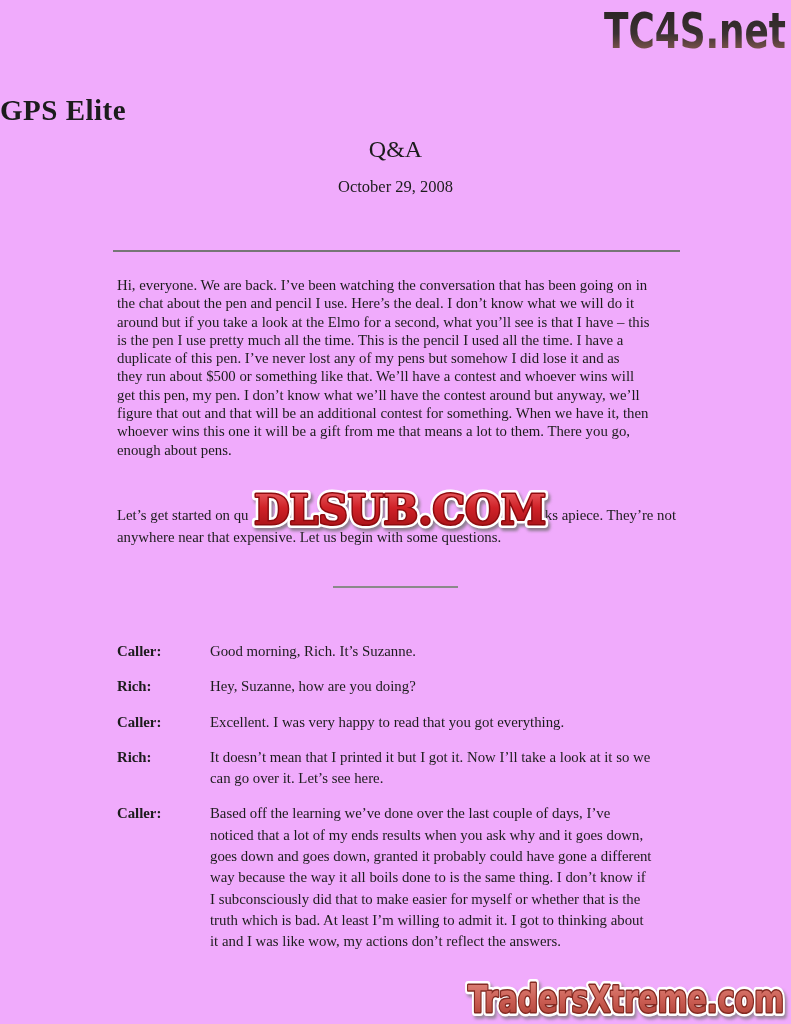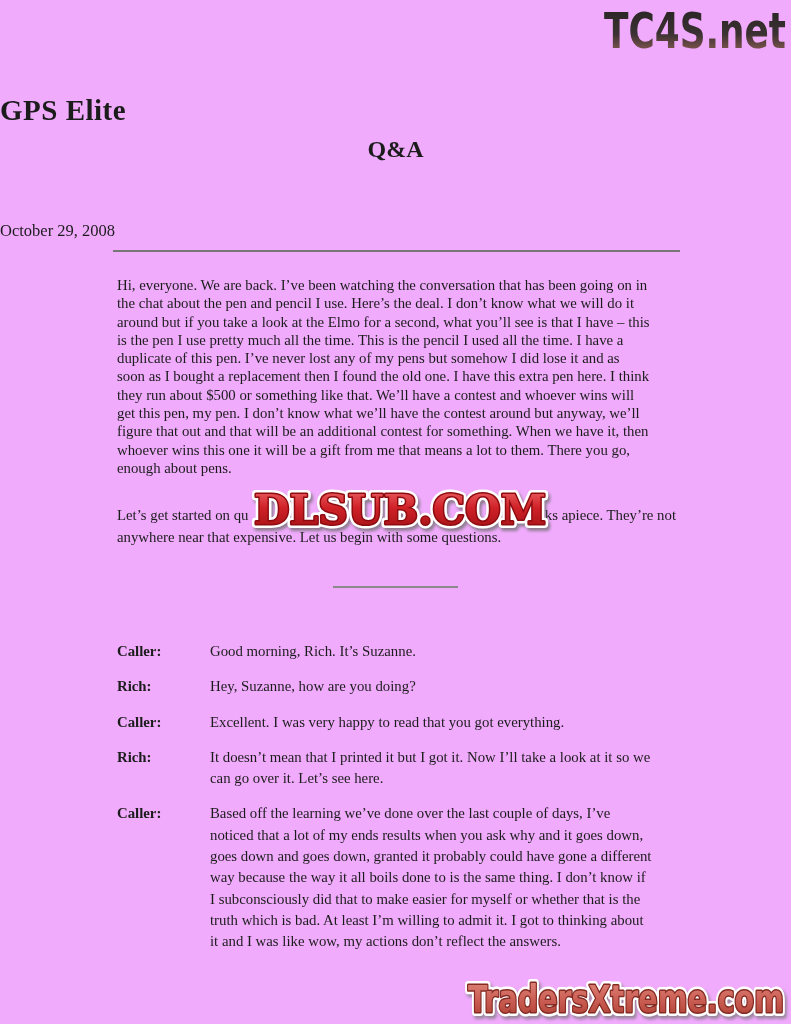--- a/index.html
+++ b/index.html
@@ -11,26 +11,25 @@
   
   .header-logo { position:absolute; top:4px; left:589px; width:202px; height:52px; }
 
   
   .title-main {
     position:absolute; top:94px; left:0; width:100%; 
     font-size:29px; font-weight:bold; letter-spacing:.5px;
   }
   .title-sub {
     position:absolute; top:136px; left:0; width:100%; text-align:center;
-    font-size:24px; font-weight:bold;
+    font-size:24px; font-weight:normal;
   }
   .title-date {
-    position:absolute; top:177px; left:0; width:100%; text-align:left;
+    position:absolute; top:177px; left:0; width:100%; text-align:center;
     font-size:16.5px;
-    margin-top:44px;
   }
 
   .rule-full {
     position:absolute; top:242px; left:113px; width:567px; height:0;
     border:none; border-top:2px solid #767676;
   }
   .rule-short {
     position:absolute; top:578px; left:333px; width:125px; height:0;
     border:none; border-top:2px solid #8a8a8a;
   }
@@ -88,21 +87,20 @@
   <div class="title-date">October 29, 2008</div>
 
   <hr class="rule-full">
 
   <div class="intro" id="intro">
       <div class="tline">Hi, everyone. We are back. I’ve been watching the conversation that has been going on in</div>
       <div class="tline">the chat about the pen and pencil I use. Here’s the deal. I don’t know what we will do it</div>
       <div class="tline">around but if you take a look at the Elmo for a second, what you’ll see is that I have – this</div>
       <div class="tline">is the pen I use pretty much all the time. This is the pencil I used all the time. I have a</div>
       <div class="tline">duplicate of this pen. I’ve never lost any of my pens but somehow I did lose it and as</div>
-      <div class="tline">soon as I bought a replacement then I found the old one. I have this extra pen here. I think</div>
       <div class="tline">they run about $500 or something like that. We’ll have a contest and whoever wins will</div>
       <div class="tline">get this pen, my pen. I don’t know what we’ll have the contest around but anyway, we’ll</div>
       <div class="tline">figure that out and that will be an additional contest for something. When we have it, then</div>
       <div class="tline">whoever wins this one it will be a gift from me that means a lot to them. There you go,</div>
       <div class="tline">enough about pens.</div>
     </div>
 
   <div class="para2">
     <div class="p2-line1">
       <span class="p2-before">Let’s get started on qu</span>

